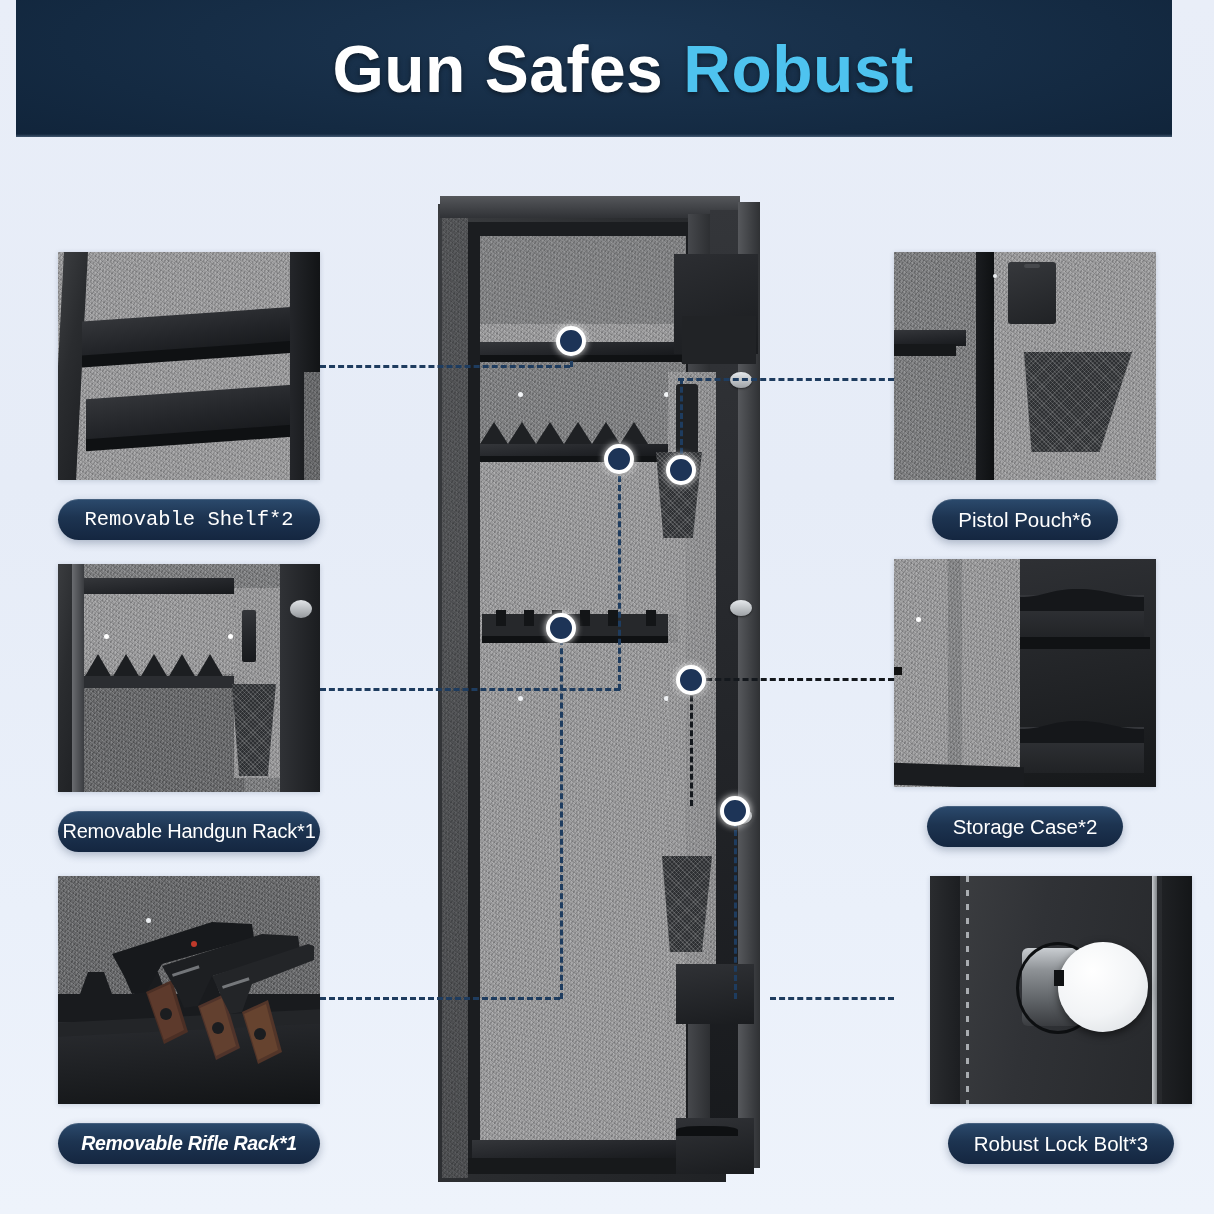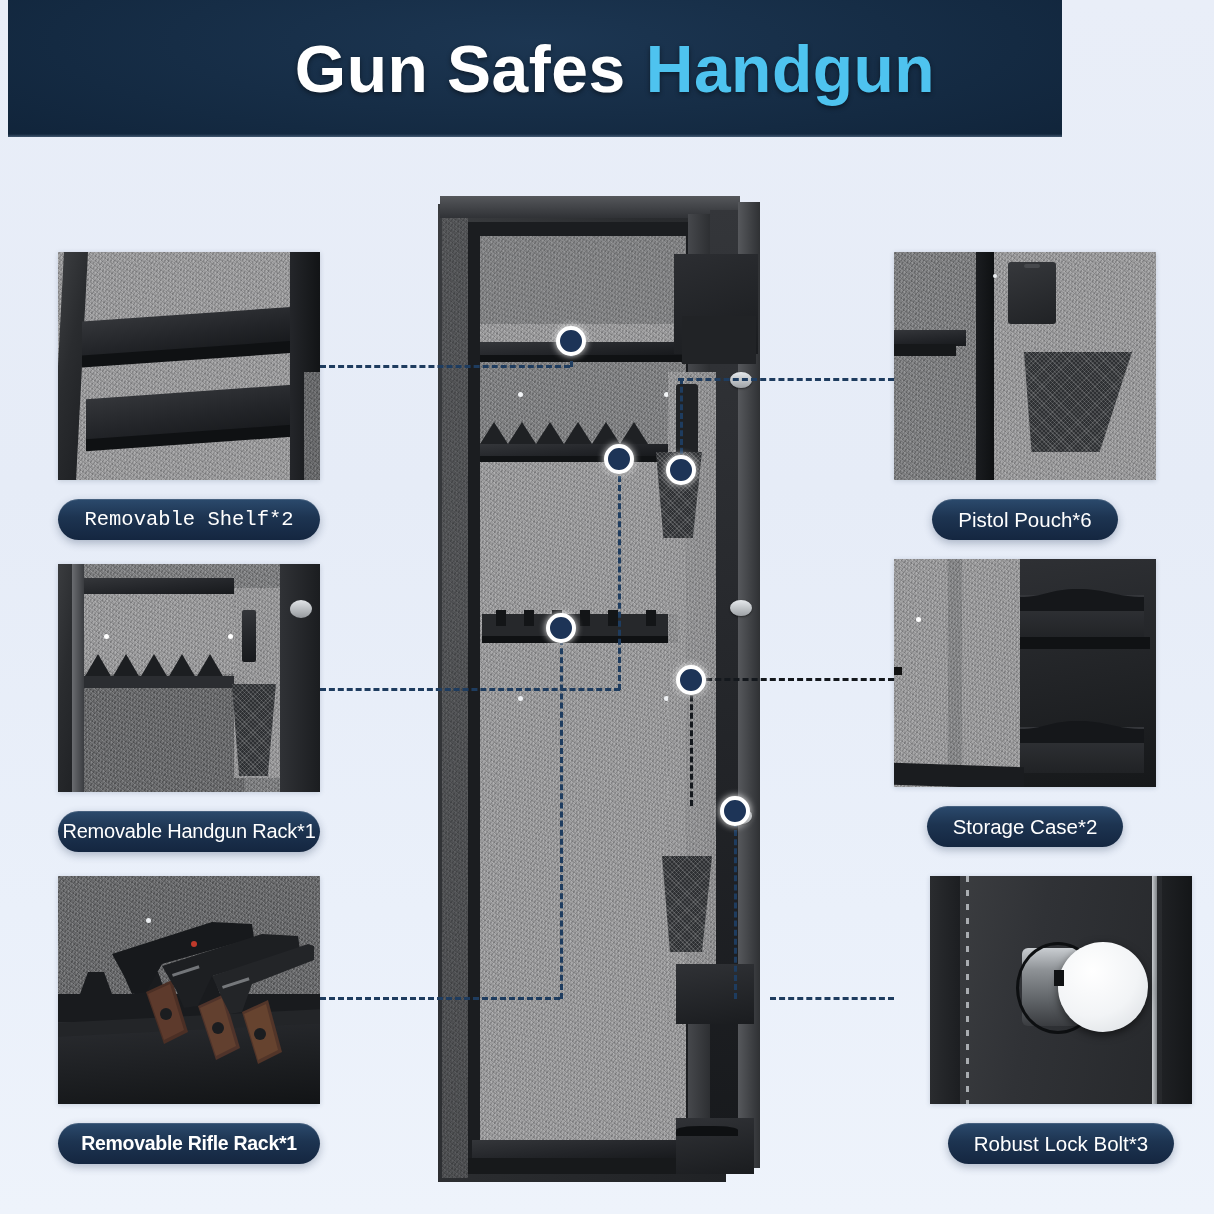--- a/index.html
+++ b/index.html
@@ -6,21 +6,21 @@
   body{
     width:1214px;height:1214px;overflow:hidden;
     font-family:"Liberation Sans","DejaVu Sans",sans-serif;
     background:#e7edf8;
   }
   .page{position:relative;width:1214px;height:1214px;
     background:linear-gradient(180deg,#e9eef8 0%,#e6ecf7 40%,#eaf0fa 75%,#eef3fb 100%);
     overflow:hidden;}
 
   
-  .header{position:absolute;left:8px;top:0;width:1054px;height:137px;
+  .header{position:absolute;left:16px;top:0;width:1156px;height:137px;
     background:
       radial-gradient(120% 190% at 50% 30%, #1c3652 0%, #142a42 38%, #0e2035 68%, #0b1b2c 100%);
     overflow:hidden;}
   .header::after{content:"";position:absolute;left:0;bottom:0;width:100%;height:3px;
     background:linear-gradient(180deg,rgba(255,255,255,0) 0%,rgba(190,215,245,.28) 100%);}
   .header-title{position:absolute;left:0;top:0;width:1214px;height:137px;
     display:flex;align-items:center;justify-content:center;
     font-size:66px;font-weight:bold;letter-spacing:.5px;
     white-space:nowrap;}
   .t-white{color:#ffffff;text-shadow:0 2px 5px rgba(0,0,0,.45);}
@@ -34,21 +34,21 @@
     background:linear-gradient(180deg,#2b4a6d 0%,#1d3451 45%,#142640 100%);
     box-shadow:0 3px 9px rgba(25,45,80,.30), inset 0 1px 0 rgba(255,255,255,.13);
     display:flex;align-items:center;justify-content:center;
     color:#fff;font-size:20.5px;white-space:nowrap;padding:0 26px;width:max-content;
     max-width:262px;box-sizing:border-box;}
   .pill.wide{font-size:20px;padding:18px 14px;letter-spacing:-.2px;}
   .pill.bold{font-weight:bold;font-size:19.5px;letter-spacing:-.3px;}
 
   .card.c1{left:58px;top:252px;font-family:Liberation Mono, monospace;}
   .card.c2{left:58px;top:564px;}
-  .card.c3{left:58px;top:876px;}
+  .card.c3{left:58px;top:876px;font-style:italic;}
   .card.c4{left:894px;top:252px;}
   .card.c5{left:894px;top:538px;margin-top:21px;}
   .card.c6{left:894px;top:876px;padding-left:36px;}
 
   
   .felt{position:absolute;
     background-color:#9c9c9e;
     background-image:
       repeating-linear-gradient(37deg, rgba(255,255,255,.10) 0 1px, rgba(0,0,0,.09) 1px 2px, rgba(255,255,255,0) 2px 4px),
       repeating-linear-gradient(-51deg, rgba(0,0,0,.10) 0 1px, rgba(255,255,255,.07) 1px 3px),
@@ -76,21 +76,21 @@
   .ln-h.dk,.ln-v.dk{border-color:#14181d;}
 </style>
 </head>
 <body>
 
 <div class="page">
 
   <div class="header">
     <div class="header-title">
       <span class="t-white">Gun Safes</span>
-      <span class="t-accent">Handgun</span>
+      <span class="t-accent">Robust</span>
     </div>
   </div>
 
   <div class="safe">
 
     <div class="steel" style="left:0;top:8px;width:288px;height:978px;"></div>
     <div class="felt dkr" style="left:4px;top:12px;width:26px;height:970px;opacity:.55;"></div>
 
     <div class="steel" style="left:2px;top:0px;width:300px;height:22px;background:linear-gradient(180deg,#55575b,#303236);"></div>
 

